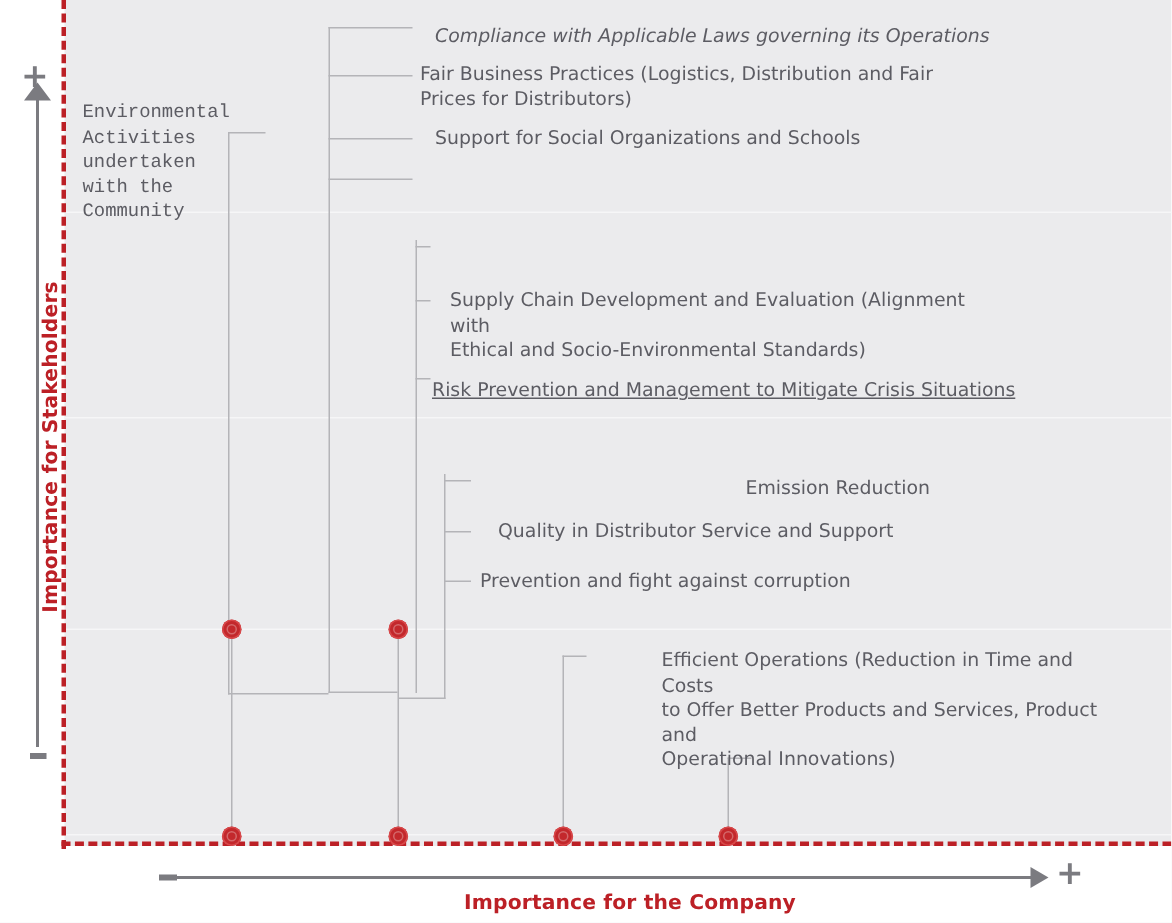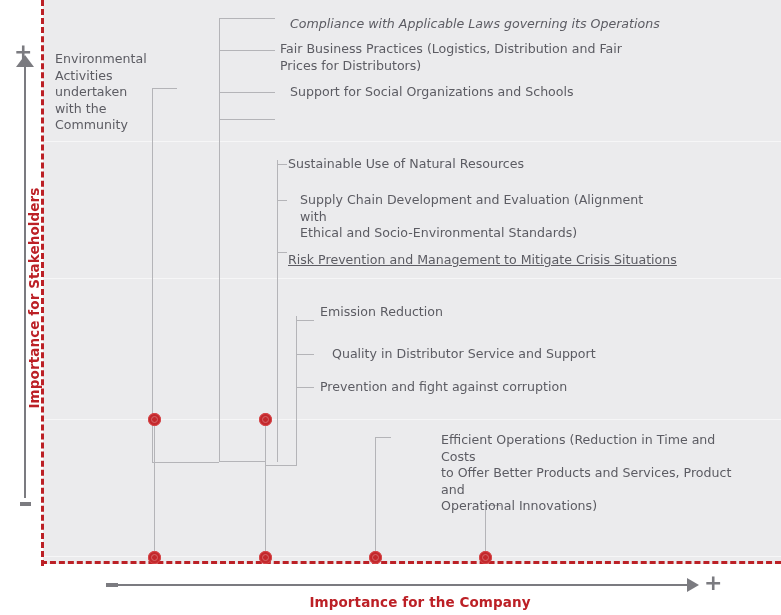--- a/index.html
+++ b/index.html
@@ -252,42 +252,41 @@
   <div class="vaxis-title">Importance for Stakeholders</div>
   <div class="haxis-title">Importance for the Company</div>
 
   <div class="dot" style="left:154px; top:419px;"></div>
   <div class="dot" style="left:265px; top:419px;"></div>
   <div class="dot" style="left:154px; top:557px;"></div>
   <div class="dot" style="left:265px; top:557px;"></div>
   <div class="dot" style="left:375px; top:557px;"></div>
   <div class="dot" style="left:485px; top:557px;"></div>
 
-  <div class="label-left" style="left:55px; top:51px; width:95px; white-space:pre-line;">Environmental
+  <div class="label-left" style="left:55px; top:67px; width:95px; white-space:pre-line;font-family:Liberation Mono, monospace;">Environmental
 Activities
 undertaken
 with the
 Community</div>
 
   <div class="label" style="left:290px; top:16px; width:400px;font-style:italic;">Compliance with Applicable Laws governing its Operations</div>
 
   <div class="label" style="left:280px; top:41px; width:360px; white-space:pre-line;">Fair Business Practices (Logistics, Distribution and Fair
 Prices for Distributors)</div>
 
   <div class="label" style="left:290px; top:84px; width:400px;">Support for Social Organizations and Schools</div>
 
 
-  <div class="label" style="left:288px; top:156px; width:400px;">Sustainable Use of Natural Resources</div>
 
   <div class="label" style="left:300px; top:192px; width:370px; white-space:pre-line;">Supply Chain Development and Evaluation (Alignment with
 Ethical and Socio-Environmental Standards)</div>
 
   <div class="label" style="left:288px; top:252px; width:400px;text-decoration:underline;">Risk Prevention and Management to Mitigate Crisis Situations</div>
 
-  <div class="label" style="left:320px; top:304px; width:300px;">Emission Reduction</div>
+  <div class="label" style="left:320px; top:317px; width:300px;text-align:right;">Emission Reduction</div>
 
   <div class="label" style="left:332px; top:346px; width:320px;">Quality in Distributor Service and Support</div>
 
   <div class="label" style="left:320px; top:379px; width:320px;">Prevention and fight against corruption</div>
 
   <div class="label" style="left:396px; top:432px; width:310px; white-space:pre-line;margin-left:45px;">Efficient Operations (Reduction in Time and Costs
 to Offer Better Products and Services, Product and
 Operational Innovations)</div>
 
 

